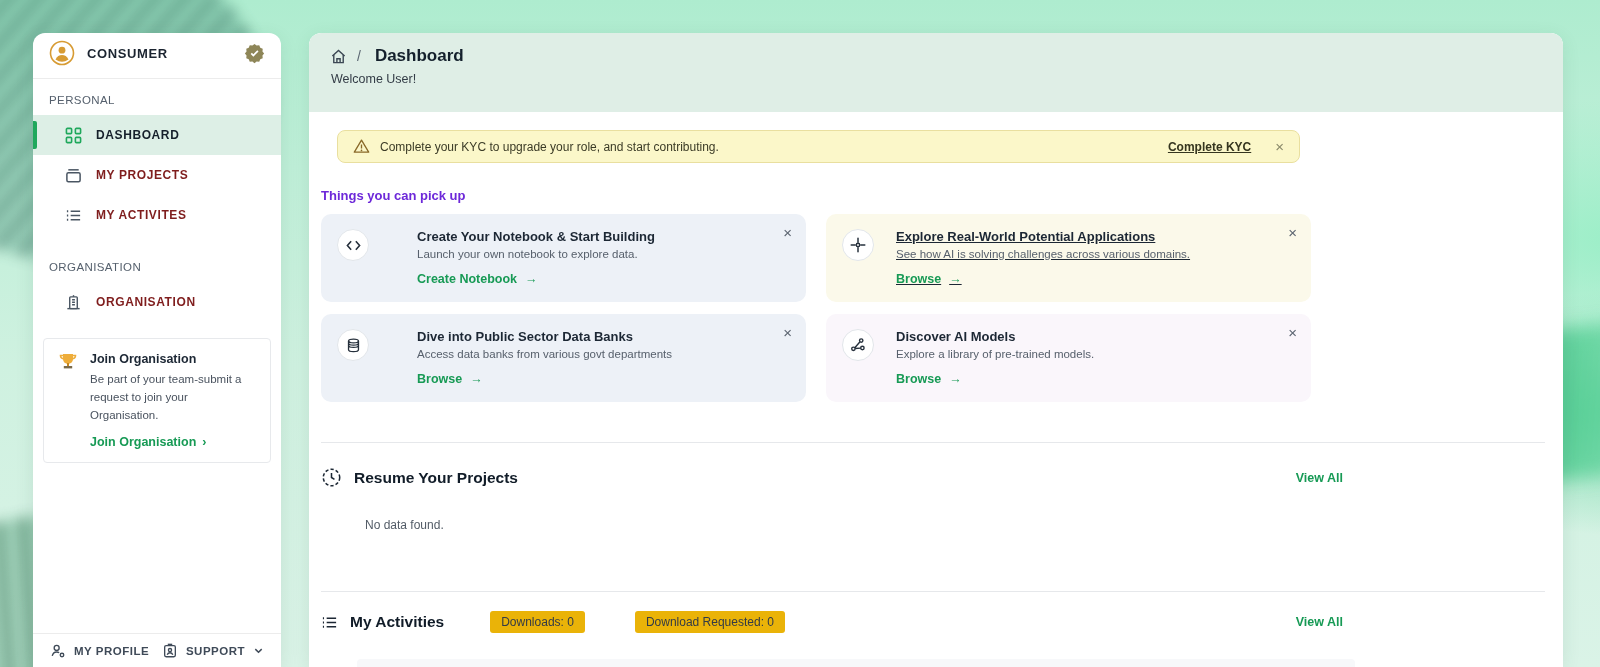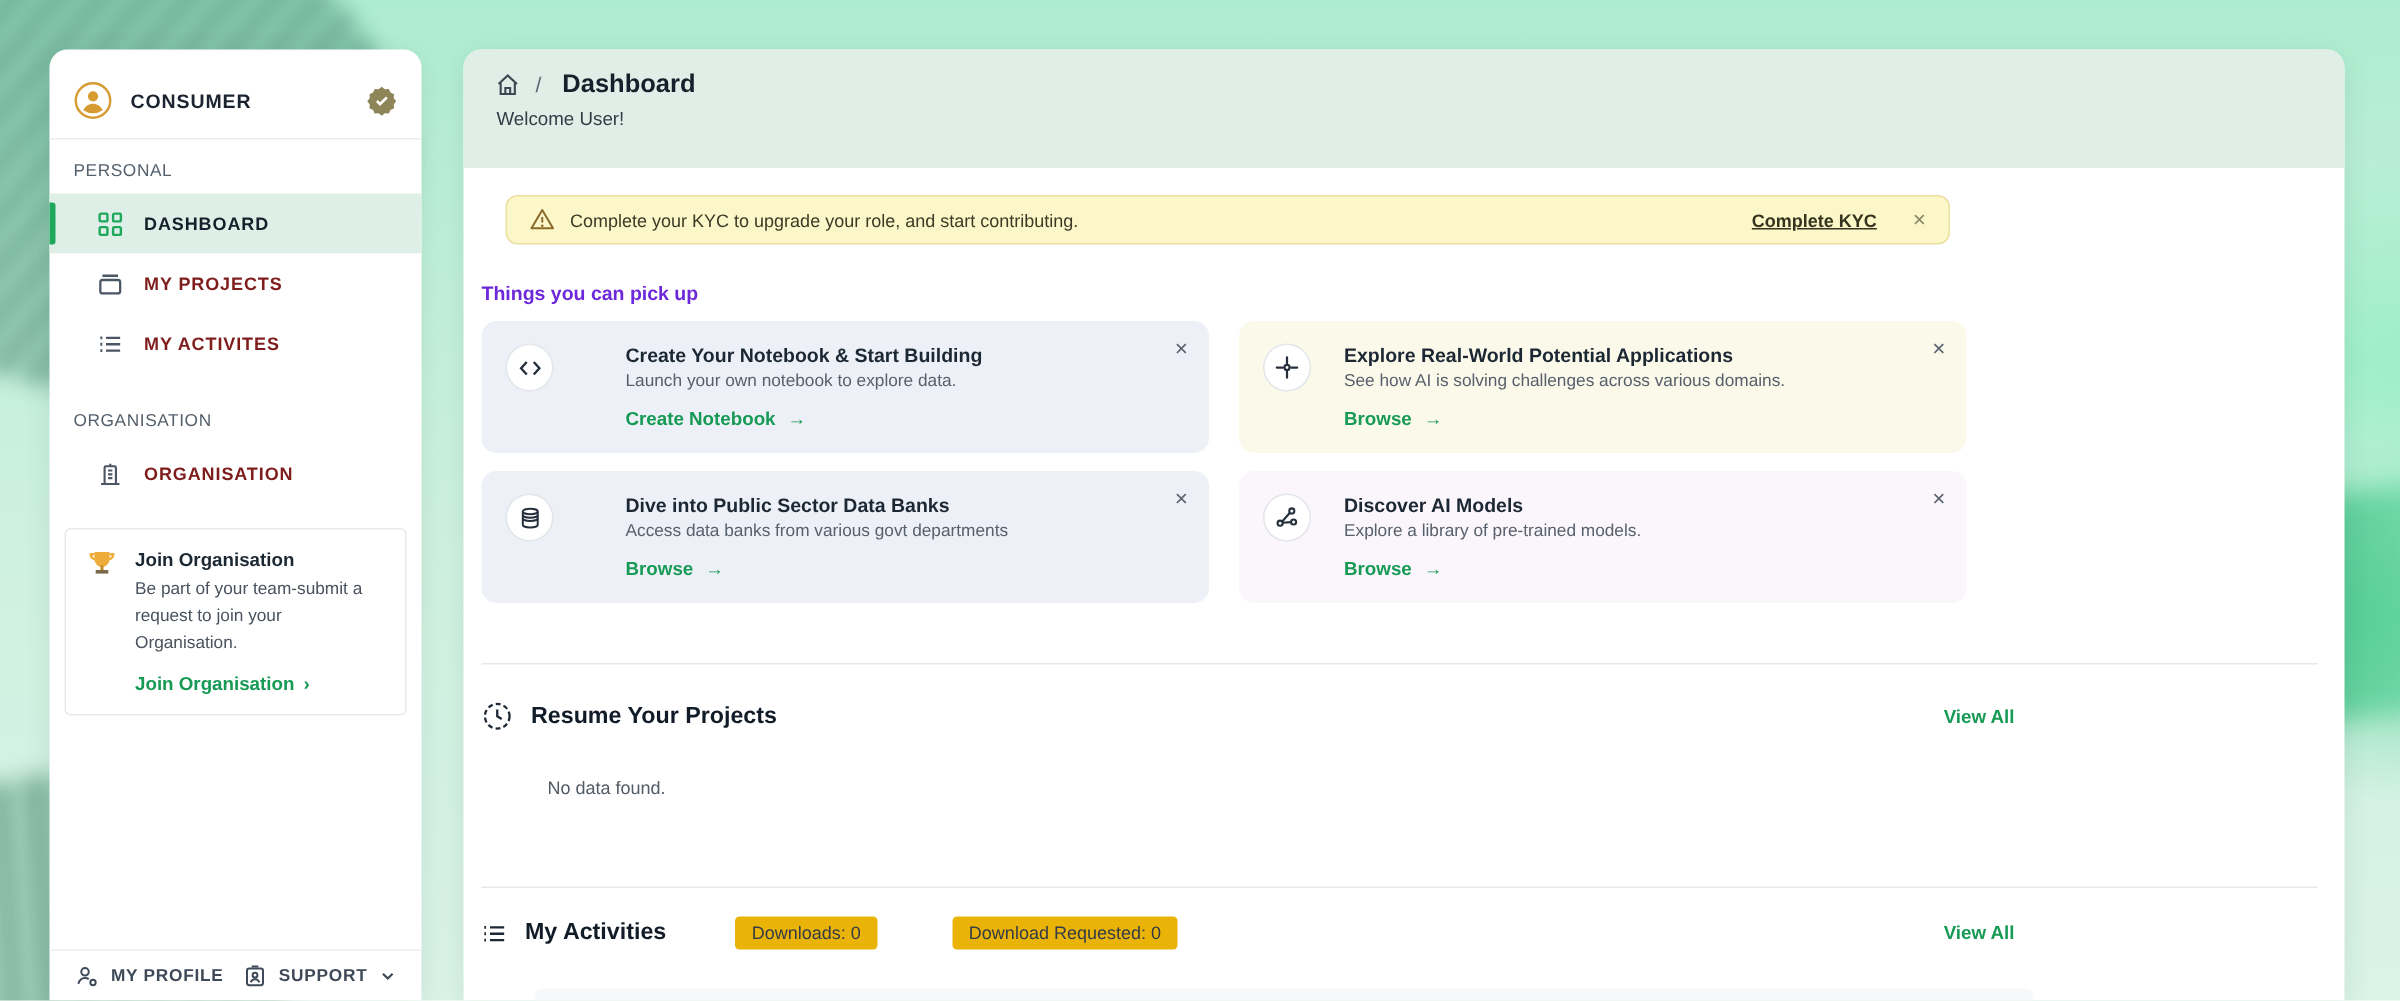--- a/index.html
+++ b/index.html
@@ -21,21 +21,21 @@
     background:repeating-linear-gradient(100deg, rgba(14,85,52,.6) 0 10px, rgba(50,150,100,.35) 10px 24px);
     filter:blur(7px); border-radius:45%; opacity:.85; }
   .bg-r { right:-70px; top:330px; width:230px; height:150px; transform:rotate(-6deg);
     background:linear-gradient(100deg, rgba(30,160,100,0), rgba(36,186,116,.6) 45%, rgba(120,230,175,.5));
     filter:blur(9px); }
 
   
   .sidebar { position:absolute; left:33px; top:33px; bottom:0; width:248px;
     background:#fff; border-radius:12px 12px 0 0; box-shadow:0 4px 18px rgba(30,80,60,.10);
     display:flex; flex-direction:column; }
-  .sb-head { display:flex; align-items:center; gap:12px; padding:21px 16px 12px; }
+  .sb-head { display:flex; align-items:center; gap:12px; padding:7px 16px 12px; }
   .sb-role { font-size:13px; font-weight:700; letter-spacing:.6px; color:#1b2430; flex:1; }
   .divider { border-top:1px solid #ececec; }
   .sb-section { padding:15px 16px 9px; font-size:11.5px; letter-spacing:.4px; color:#55606d; }
   .sb-item { position:relative; display:flex; align-items:center; gap:14px; height:40px;
     padding-left:32px; font-size:12px; font-weight:600; letter-spacing:.6px; color:#7f1d1d; cursor:pointer; }
   .sb-item .ic { display:flex; color:#4a5663; }
   .sb-item.active { background:#ddefe6; color:#15202b; }
   .sb-item.active .ic { color:#1fa85c; }
   .sb-item.active::before { content:""; position:absolute; left:0; top:6px; bottom:6px; width:4px; background:#1fa85c; border-radius:0 2px 2px 0; }
   .join-card { margin:16px 10px 0; border:1px solid #e7e9ec; border-radius:4px; padding:13px 14px; display:flex; gap:12px; }
@@ -58,21 +58,21 @@
   .kyc { margin:18px 0 16px 28px; width:963px; height:33px; background:#fbf7c9; border:1px solid #e9df9f;
     border-radius:8px; display:flex; align-items:center; padding:0 15px; gap:10px; }
   .kyc-msg { font-size:12px; color:#3b3b26; flex:1; }
   .kyc-link { font-size:12px; font-weight:700; color:#35351f; text-decoration:underline; cursor:pointer; }
   .kyc-x { margin-left:14px; color:#8a8a6a; font-size:15px; cursor:pointer; }
 
   .pickup-head { margin:25px 0 0 12px; font-size:13px; font-weight:700; color:#6d28d9; }
   .cards { margin:11px 0 0 12px; width:990px; display:grid; grid-template-columns:485px 485px; gap:12px 20px; }
   .pcard { position:relative; border-radius:10px; padding:15px 16px 13px; display:flex; gap:22px; height:88px; }
   .pcard.bg-slate { background:#edf1f7;gap:48px; }
-  .pcard.bg-cream { background:#fbf9ea; }
+  .pcard.bg-cream { background:#fbf9ea;text-decoration:underline; }
   .pcard.bg-lilac { background:#faf6fb; }
   .pcard .circ { width:32px; height:32px; border-radius:50%; background:#fff; border:1px solid #e2e6ea;
     display:flex; align-items:center; justify-content:center; color:#26303c; flex:0 0 auto; }
   .pcard-title { font-size:13px; font-weight:700; color:#1c2734; }
   .pcard-desc { margin-top:4px; font-size:11.5px; color:#57606c; }
   .pcard-link { margin-top:12px; font-size:12.5px; font-weight:700; color:#179a55; cursor:pointer; display:flex; gap:8px; align-items:center; }
   .pcard-x { position:absolute; top:10px; right:14px; font-size:15px; color:#5b6470; cursor:pointer; }
 
   .hr { margin-left:12px; width:1224px; border-top:1px solid #e6e8eb; }
   .hr1 { margin-top:40px; } .hr2 { margin-top:59px; }

